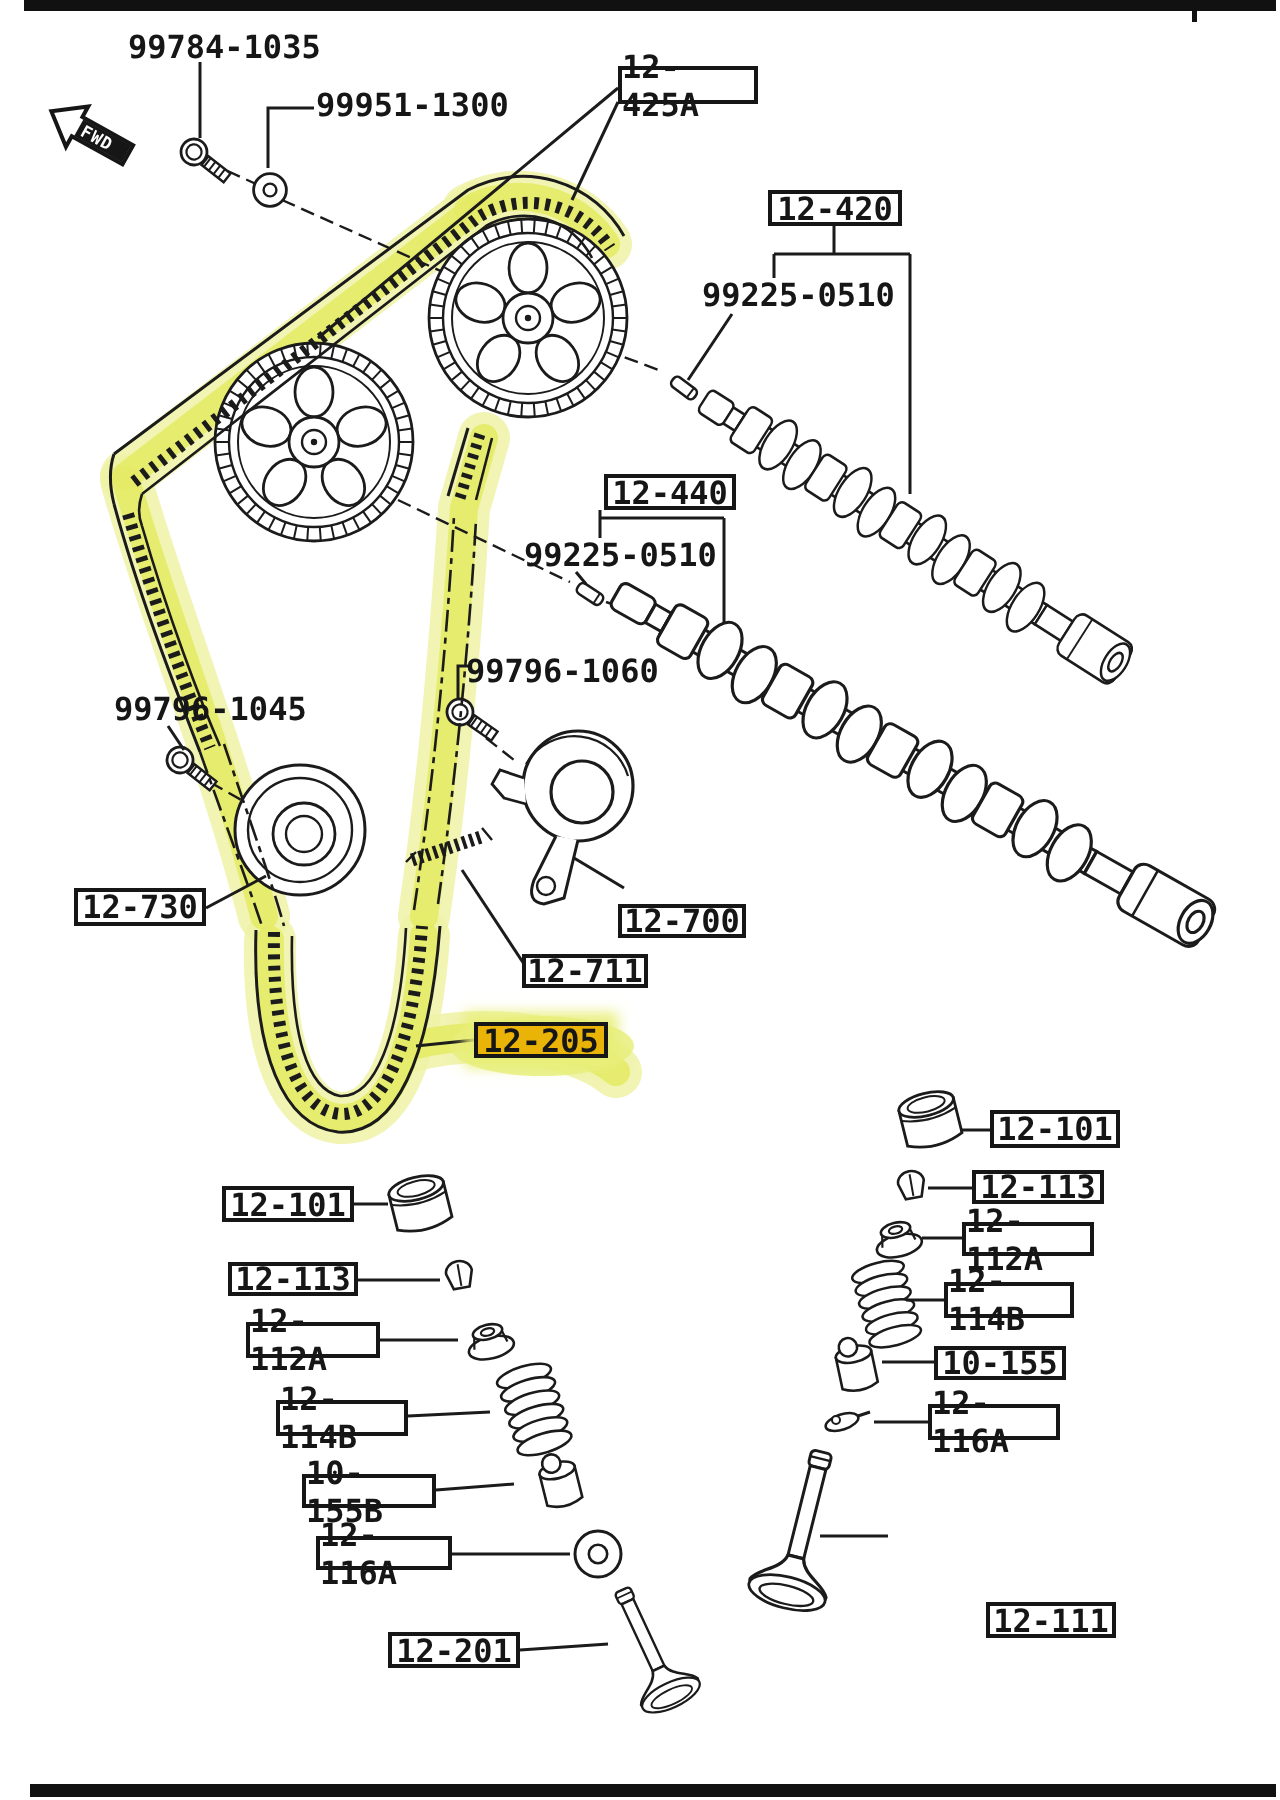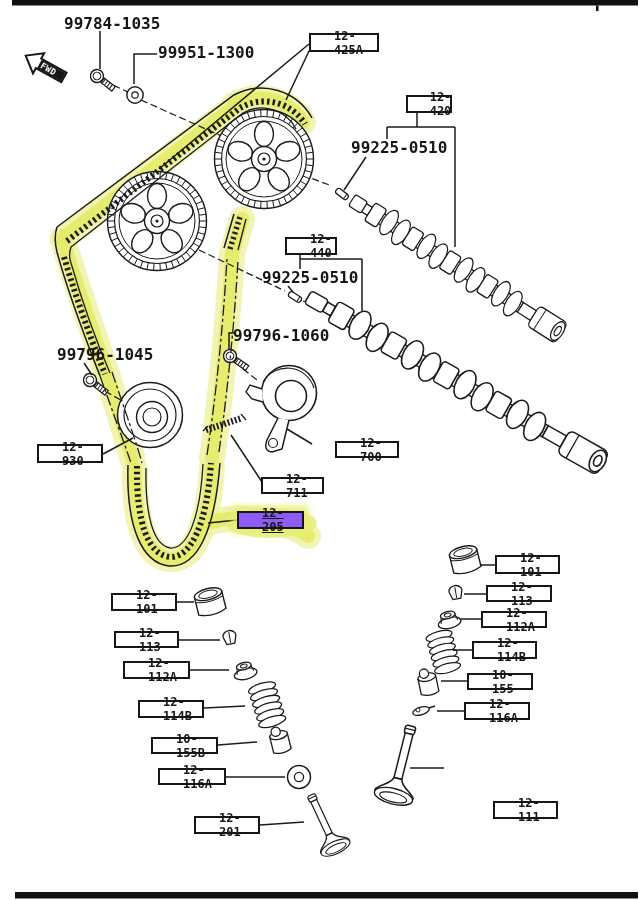--- a/index.html
+++ b/index.html
@@ -3,22 +3,22 @@
 <meta charset="utf-8">
 <style>
   html,body{margin:0;padding:0;background:#fff;}
   #page{position:relative;width:640px;height:900px;background:#fff;overflow:hidden;
         font-family:"DejaVu Sans Mono","Liberation Mono",monospace;}
   #art{position:absolute;left:0;top:0;z-index:0;}
   .lbl{position:absolute;z-index:2;color:#161616;white-space:nowrap;
        font-weight:700;font-size:16px;letter-spacing:0px;line-height:14px;}
   .bx{position:absolute;z-index:2;box-sizing:border-box;border:2px solid #161616;background:#fff;
       display:flex;align-items:center;justify-content:center;color:#161616;
-      font-weight:700;font-size:12px;letter-spacing:0px;padding-left:23px;}
-  .bx.hl{background:#8b5cf6;box-shadow:0 0 6px 5px rgba(232,238,120,.9);text-decoration:underline;}
+      font-weight:700;font-size:16px;letter-spacing:0px;}
+  .bx.hl{background:#eab308;box-shadow:0 0 6px 5px rgba(232,238,120,.9);text-decoration:underline;}
 </style>
 </head>
 <body>
 
 <div id="page">
 
 <svg id="art" width="640" height="900" viewBox="0 0 640 900">
 
   <defs>
     <g id="sprocketBody">
@@ -382,24 +382,24 @@
 </svg>
 
 <div class="lbl" style="left:64px;top:17px;width:72px;text-align:center;">99784-1035</div>
 <div class="lbl" style="left:158px;top:46px;width:72px;text-align:center;">99951-1300</div>
 <div class="lbl" style="left:351px;top:141px;width:72px;text-align:center;">99225-0510</div>
 <div class="lbl" style="left:262px;top:271px;width:72px;text-align:center;">99225-0510</div>
 <div class="lbl" style="left:233px;top:329px;width:72px;text-align:center;">99796-1060</div>
 <div class="lbl" style="left:57px;top:348px;width:72px;text-align:right;">99796-1045</div>
 
 <div class="bx" style="left:309px;top:33px;width:70px;height:19px;">12-425A</div>
-<div class="bx" style="left:406px;top:95px;width:46px;height:18px;">12-420</div>
-<div class="bx" style="left:285px;top:237px;width:52px;height:18px;">12-440</div>
-<div class="bx" style="left:37px;top:444px;width:66px;height:19px;">12-930</div>
-<div class="bx" style="left:309px;top:441px;width:64px;height:17px;margin-left:26px;">12-700</div>
+<div class="bx" style="left:384px;top:95px;width:67px;height:18px;">12-420</div>
+<div class="bx" style="left:302px;top:237px;width:66px;height:18px;">12-440</div>
+<div class="bx" style="left:37px;top:444px;width:66px;height:19px;">12-730</div>
+<div class="bx" style="left:309px;top:452px;width:64px;height:17px;">12-700</div>
 <div class="bx" style="left:261px;top:477px;width:63px;height:17px;">12-711</div>
 <div class="bx hl" style="left:237px;top:511px;width:67px;height:18px;">12-205</div>
 
 <div class="bx" style="left:111px;top:593px;width:66px;height:18px;">12-101</div>
 <div class="bx" style="left:114px;top:631px;width:65px;height:17px;">12-113</div>
 <div class="bx" style="left:123px;top:661px;width:67px;height:18px;">12-112A</div>
 <div class="bx" style="left:138px;top:700px;width:66px;height:18px;">12-114B</div>
 <div class="bx" style="left:151px;top:737px;width:67px;height:17px;">10-155B</div>
 <div class="bx" style="left:158px;top:768px;width:68px;height:17px;">12-116A</div>
 <div class="bx" style="left:194px;top:816px;width:66px;height:18px;">12-201</div>

